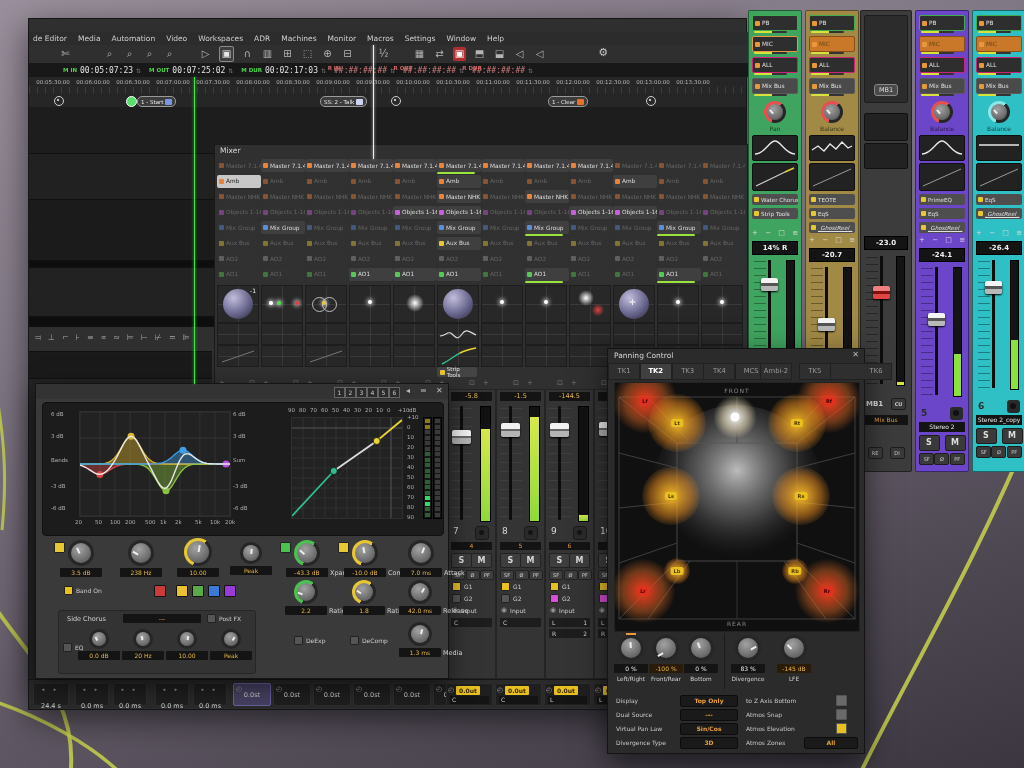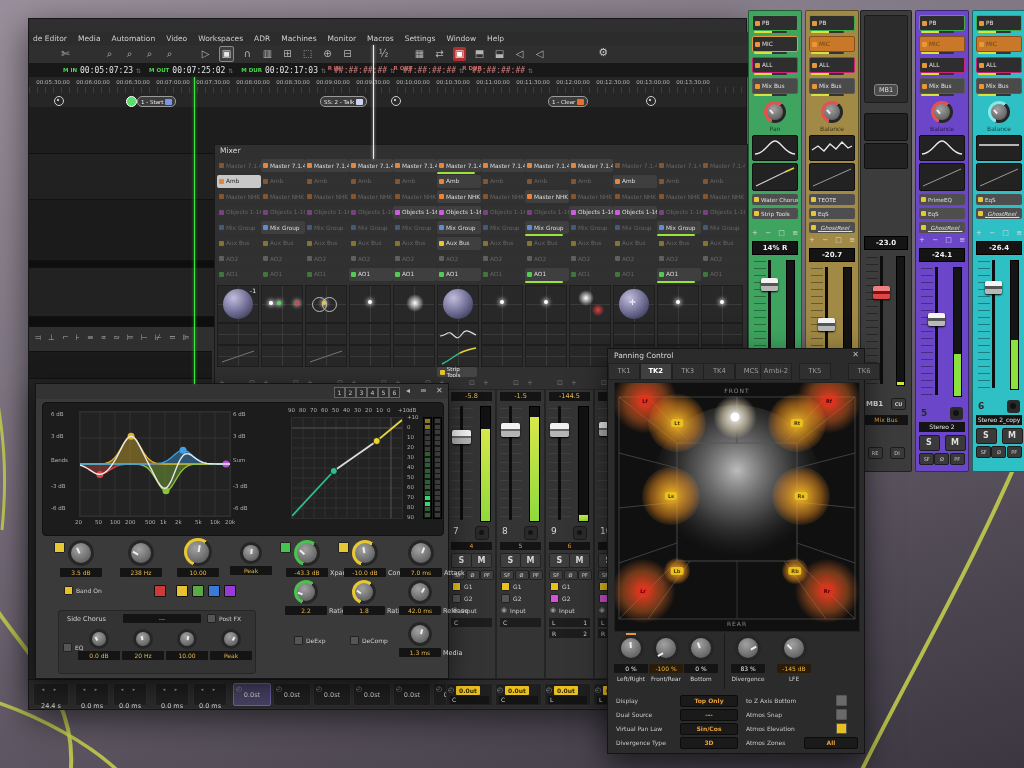--- a/index.html
+++ b/index.html
@@ -1597,21 +1597,21 @@
     <div class="pwtitle">Panning Control</div>
     <div class="pwclose">✕</div>
     <div id="pantabs">
         <div class="tab" style="left: 0px; width: 30px;">TK1</div>
         <div class="tab act" style="left: 31.8px; width: 30px;">TK2</div>
         <div class="tab" style="left: 63.6px; width: 30px;">TK3</div>
         <div class="tab" style="left: 95.4px; width: 30px;">TK4</div>
         <div class="tab" style="left: 127.2px; width: 30px;">MCS</div>
         <div class="tab" style="left: 152px; width: 30px;">Ambi-2</div>
         <div class="tab" style="left: 190.8px; width: 30px;">TK5</div>
-        <div class="tab" style="left: 240px; width: 30px;">TK6</div>
+        <div class="tab" style="left: 222px; width: 30px; padding-left: 30px;">TK6</div>
       </div>
     <div id="pview">
         <div class="fr-lab" style="top: 4px;">FRONT</div>
         <div class="fr-lab" style="bottom: 4px;">REAR</div>
         <svg width="244" height="248" style="position:absolute;left:0;top:0">
           <radialGradient id="sphg" cx="50%" cy="38%">
             <stop offset="0%" stop-color="#cfcfcf" stop-opacity="0.9"></stop>
             <stop offset="55%" stop-color="#8a8a8a" stop-opacity="0.45"></stop>
             <stop offset="100%" stop-color="#444" stop-opacity="0"></stop>
           </radialGradient>

